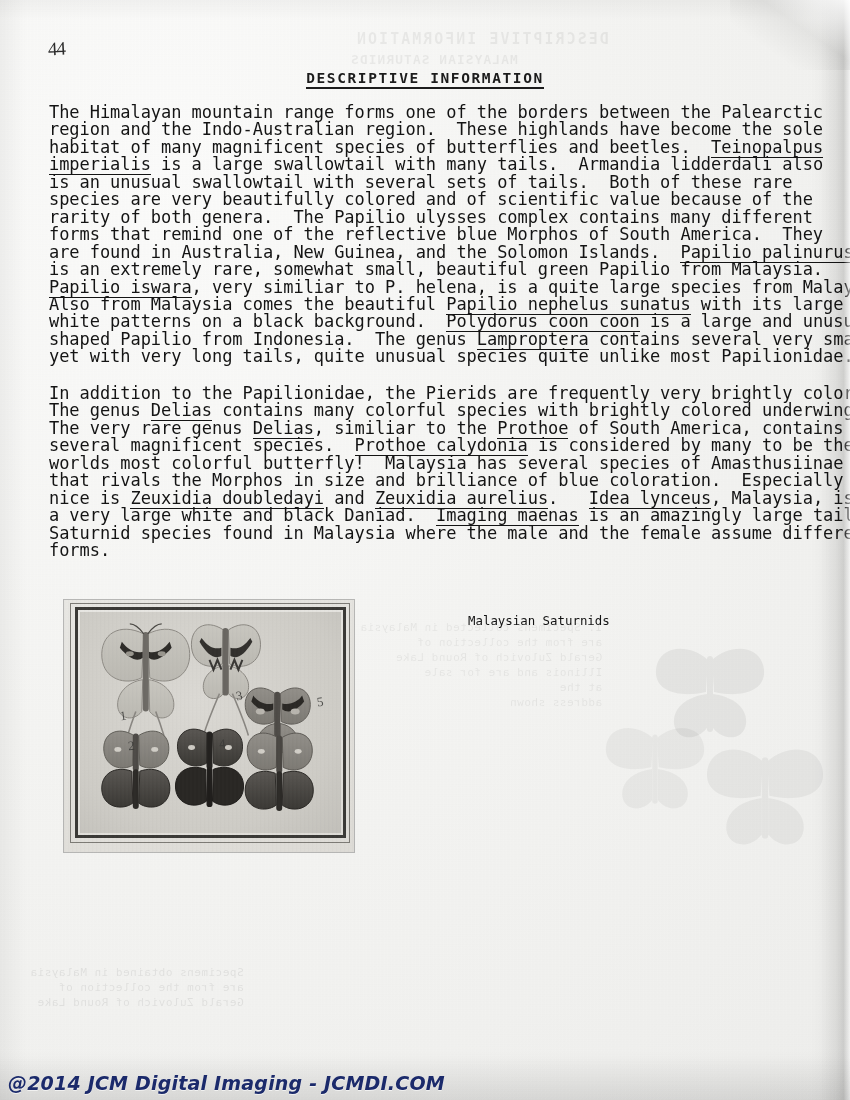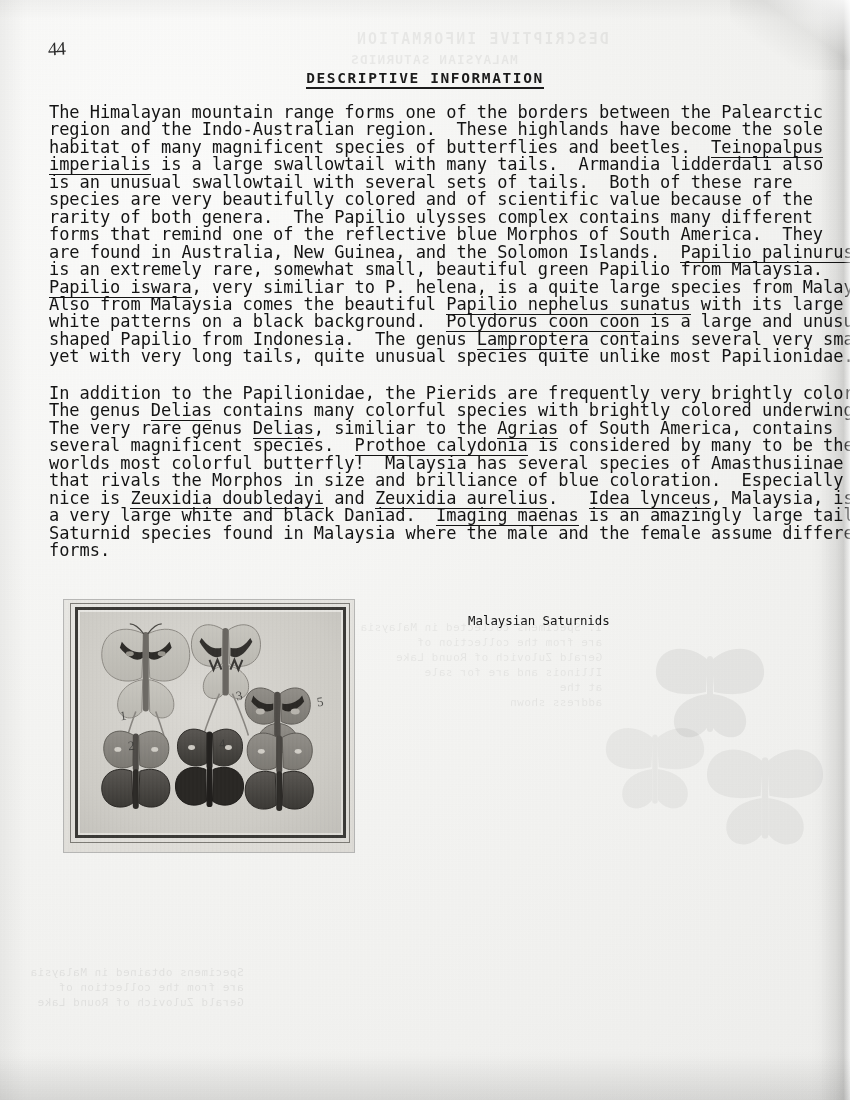--- a/index.html
+++ b/index.html
@@ -204,21 +204,21 @@
 forms that remind one of the reflective blue Morphos of South America.  They
 are found in Australia, New Guinea, and the Solomon Islands.  <u>Papilio palinurus</u>
 is an extremely rare, somewhat small, beautiful green Papilio from Malaysia.
 <u>Papilio iswara</u>, very similiar to P. helena, is a quite large species from Malaysia.
 Also from Malaysia comes the beautiful <u>Papilio nephelus sunatus</u> with its large
 white patterns on a black background.  <u>Polydorus coon coon</u> is a large and unusually
 shaped Papilio from Indonesia.  The genus <u>Lamproptera</u> contains several very small,
 yet with very long tails, quite unusual species quite unlike most Papilionidae.</div>
   <div class="para" id="para2">In addition to the Papilionidae, the Pierids are frequently very brightly colored.
 The genus <u>Delias</u> contains many colorful species with brightly colored underwings.
-The very rare genus <u>Delias</u>, similiar to the <u>Agrias</u> of South America, contains
+The very rare genus <u>Delias</u>, similiar to the <u>Prothoe</u> of South America, contains
 several magnificent species.  <u>Prothoe calydonia</u> is considered by many to be the
 worlds most colorful butterfly!  Malaysia has several species of Amasthusiinae
 that rivals the Morphos in size and brilliance of blue coloration.  Especially
 nice is <u>Zeuxidia doubledayi</u> and <u>Zeuxidia aurelius</u>.   <u>Idea lynceus</u>, Malaysia, is
 a very large white and black Daniad.  <u>Imaging maenas</u> is an amazingly large tailed
 Saturnid species found in Malaysia where the male and the female assume different
 forms.</div>
 
   <div id="photo-wrap">
     <div id="photo-inner">
@@ -330,13 +330,14 @@
       <div id="photo-noise"></div>
     </div>
   </div>
 
   <div id="caption-title">Malaysian Saturnids</div>
 
   <div id="edge-right"></div>
   <div id="edge-topright"></div>
   <div id="bottom-strip"></div>
 
+  <div id="watermark">@2014 JCM Digital Imaging - JCMDI.COM</div>
 </div>
 
 </body></html>

